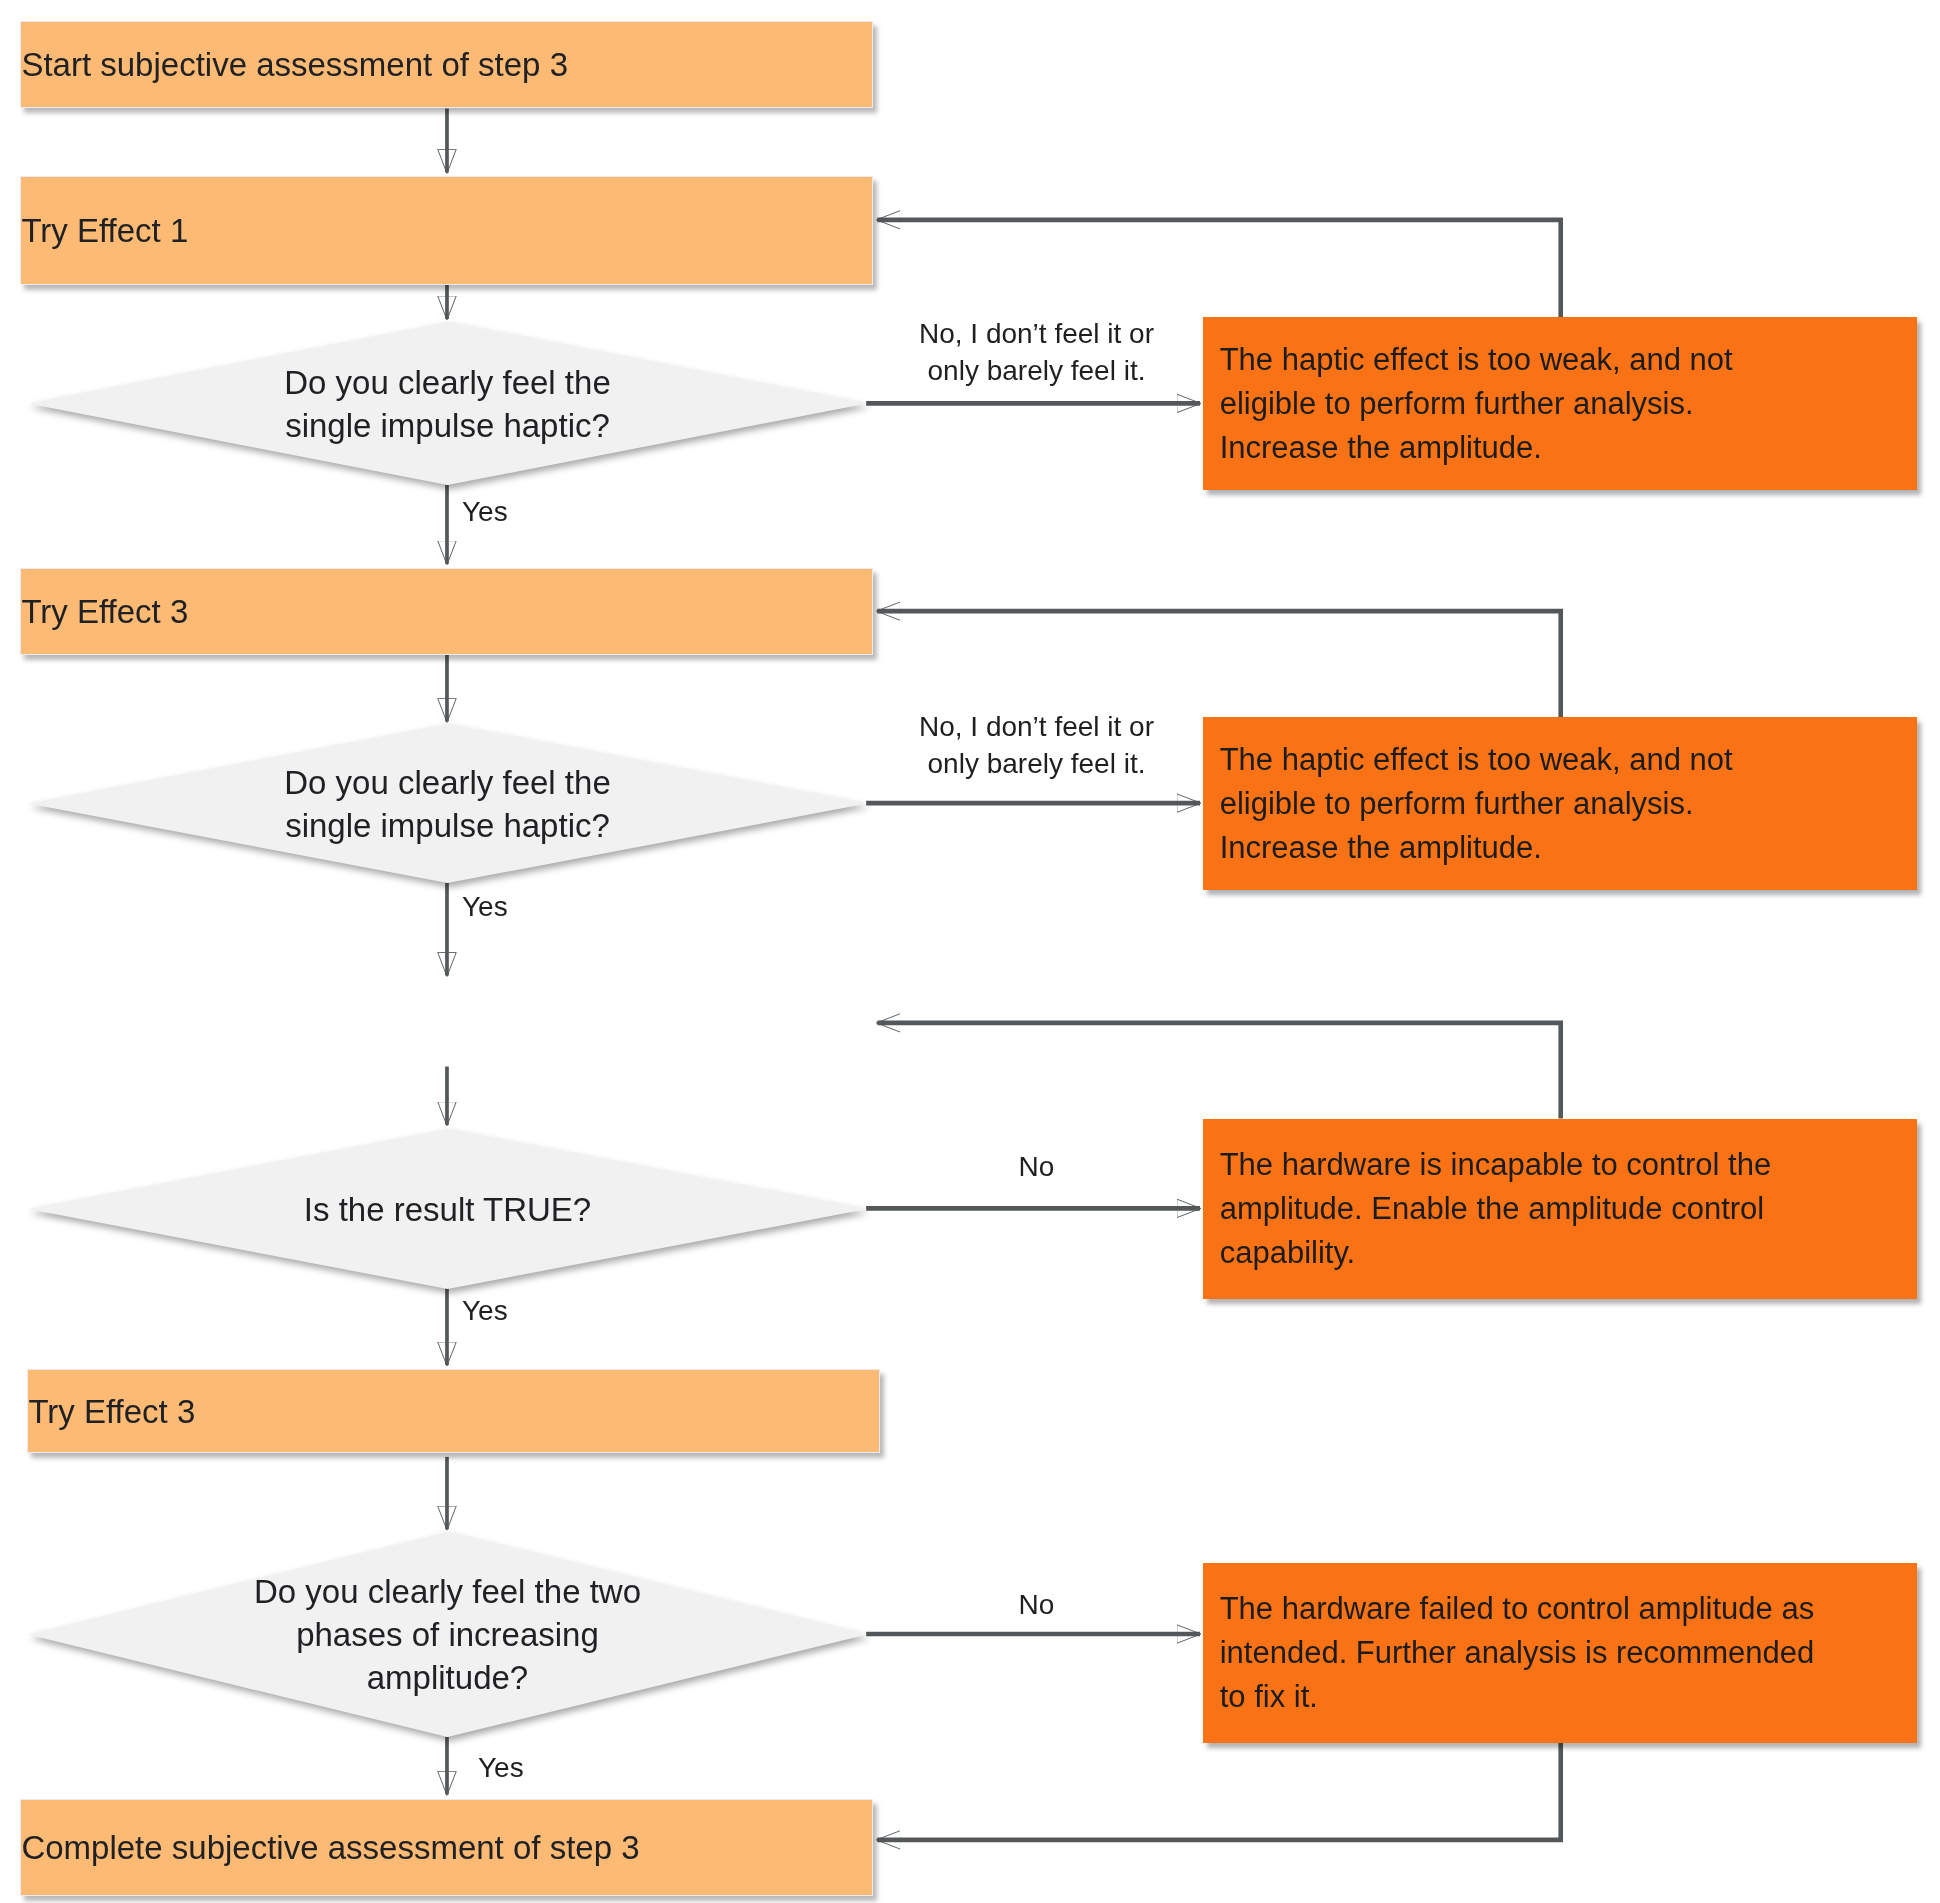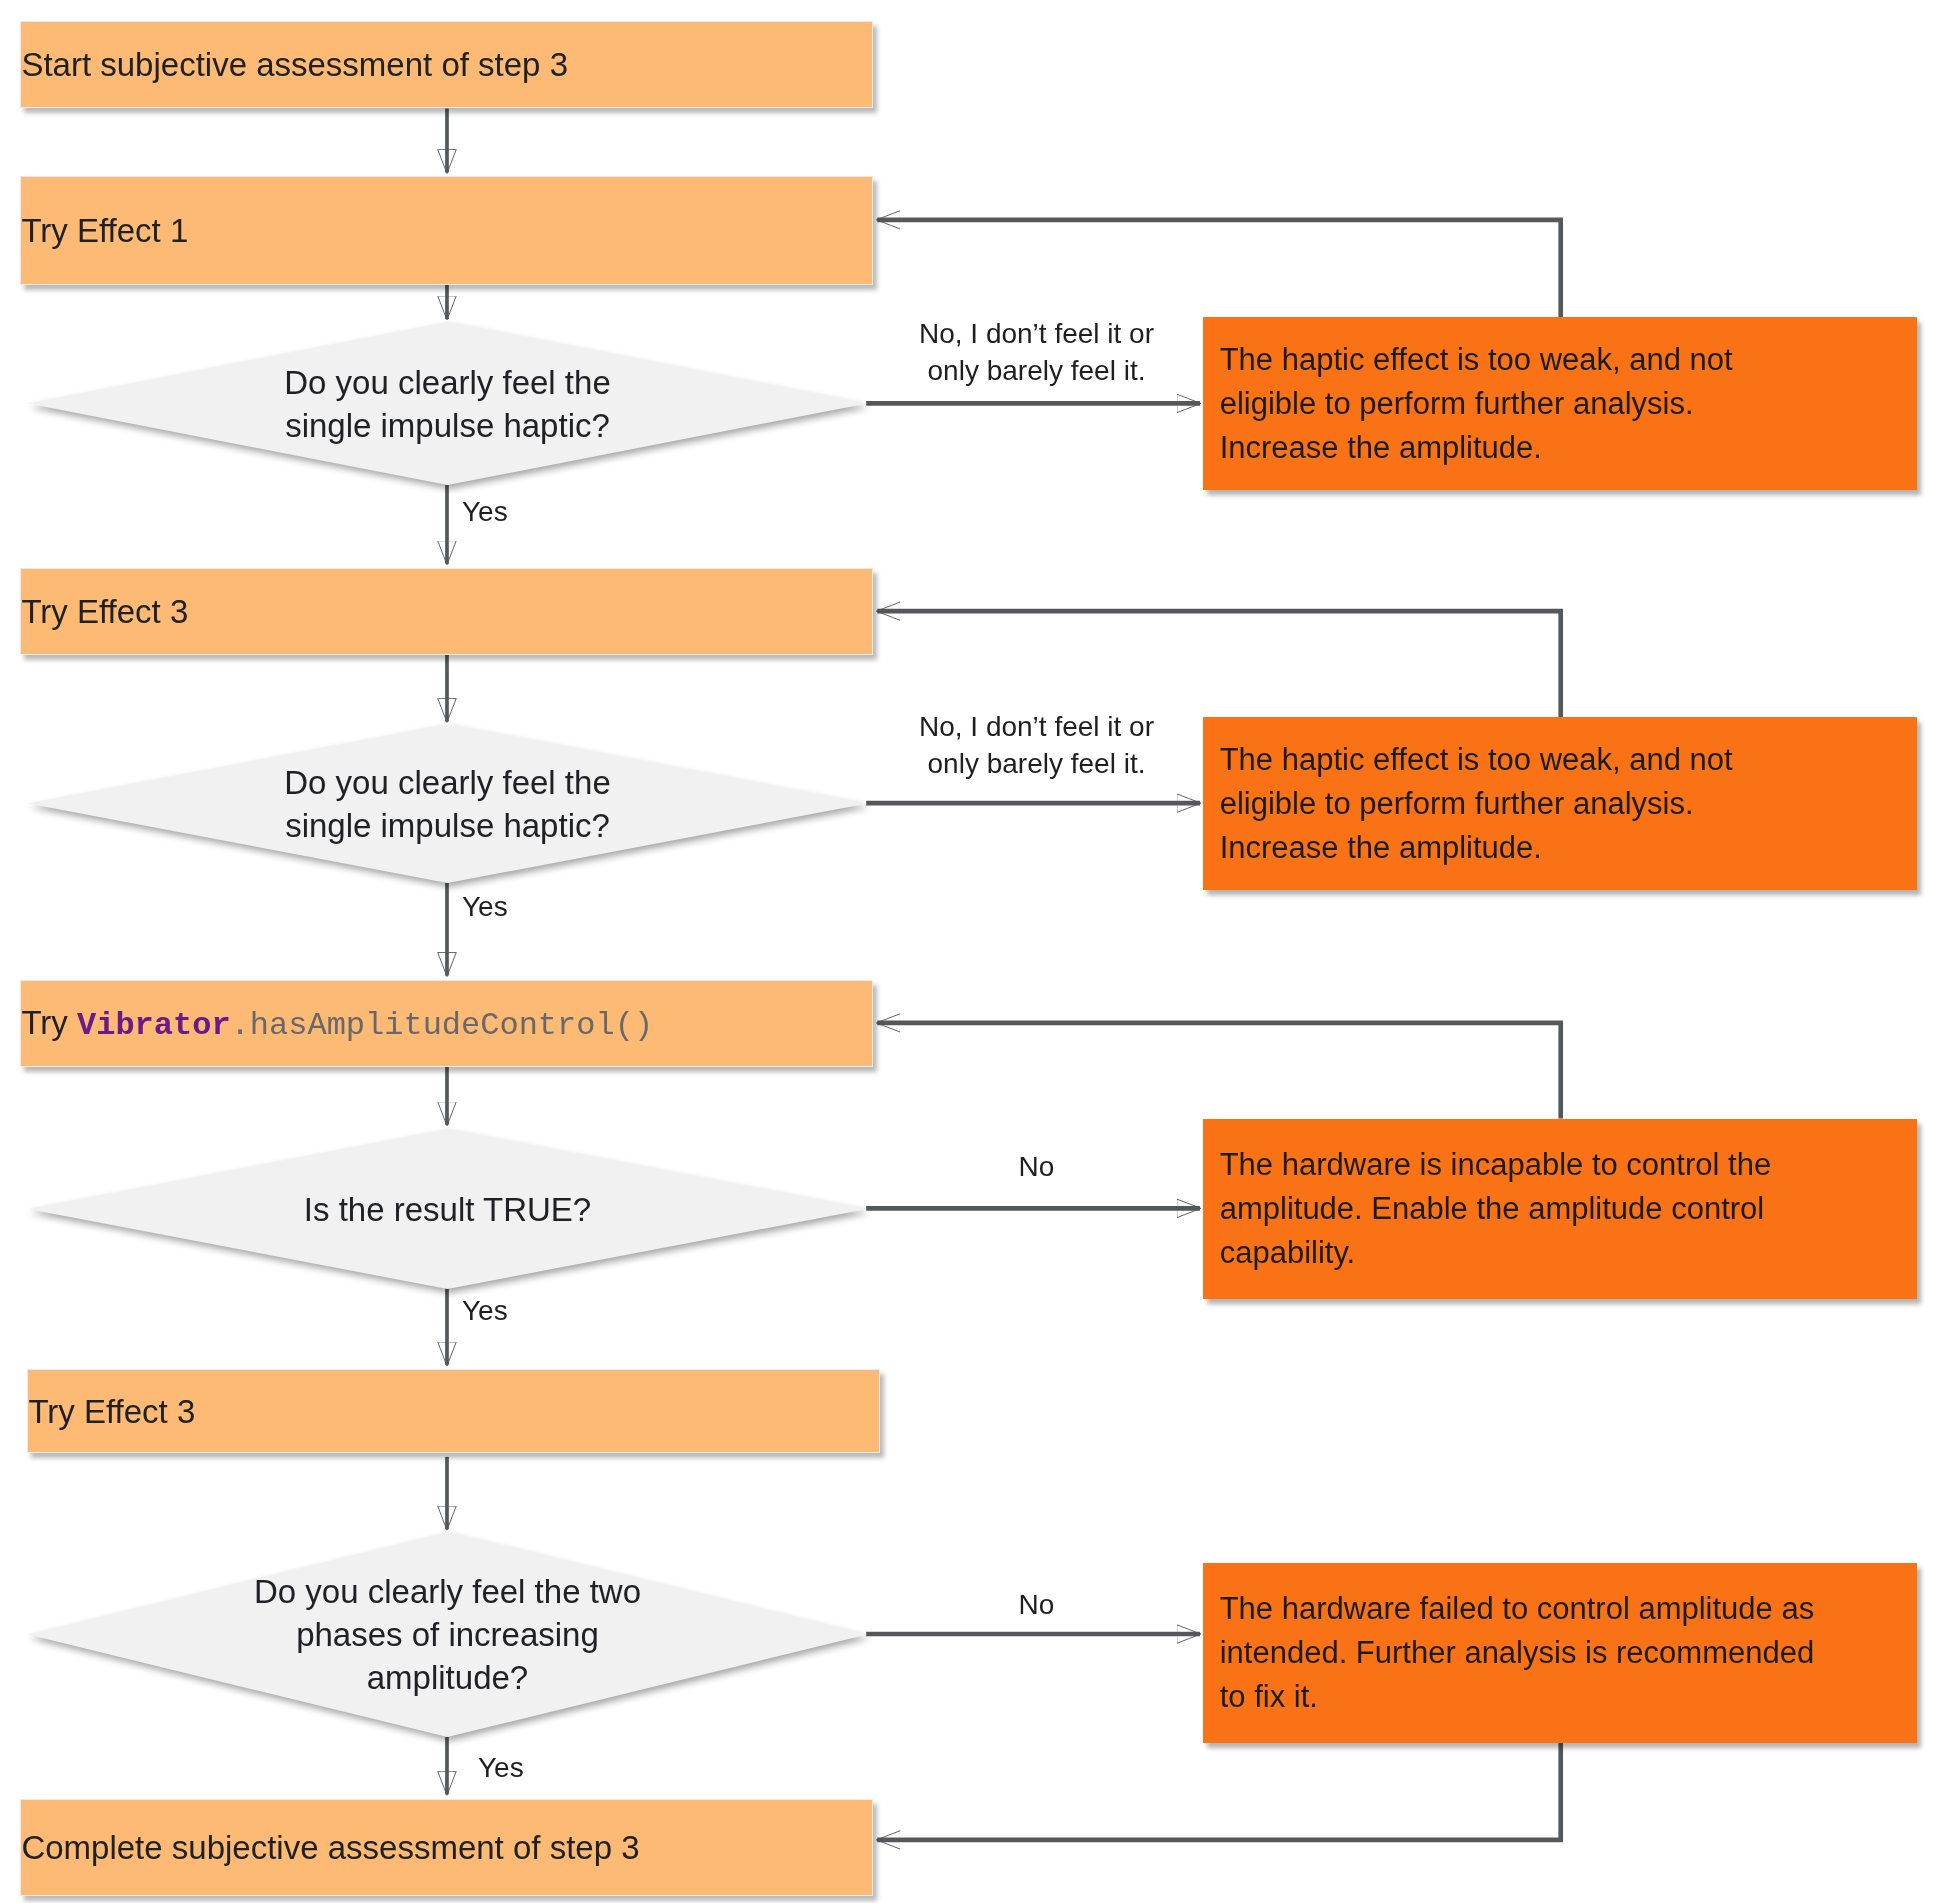--- a/index.html
+++ b/index.html
@@ -108,23 +108,20 @@
     <span>Try Effect 3</span>
   </div>
 
   <div class="decision-wrap" style="left:28px;top:724px;width:839px;height:159px;">
     <div class="decision">
       <span>Do you clearly feel the
 single impulse haptic?</span>
     </div>
   </div>
 
-  <div class="process" style="top:980px;height:87px;">
-    <span class="code-line"><span>Try </span><span class="code-mono code-class">Vibrator</span><span class="code-mono code-method">.hasAmplitudeControl()</span></span>
-  </div>
 
   <div class="decision-wrap" style="left:28px;top:1129px;width:839px;height:160px;">
     <div class="decision">
       <span>Is the result TRUE?</span>
     </div>
   </div>
 
   <div class="process" style="top:1369px;height:84px;margin-left:7px;">
     <span>Try Effect 3</span>
   </div>

